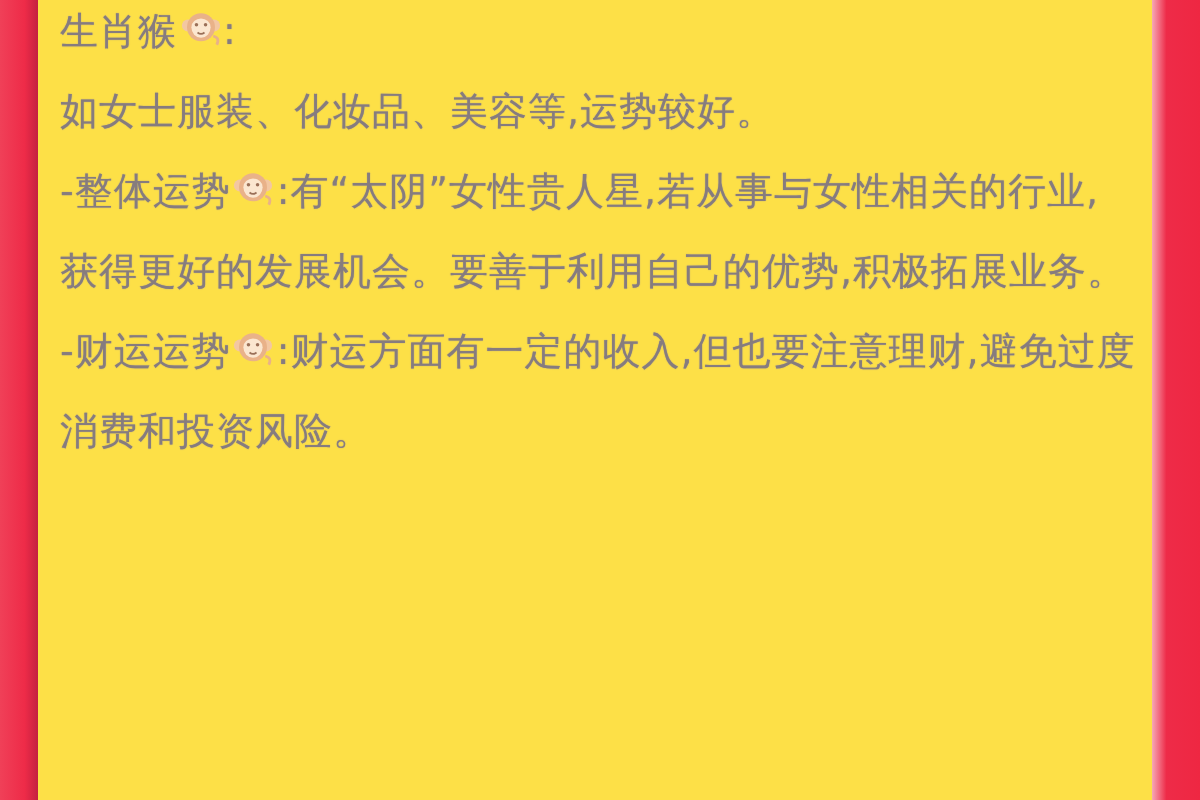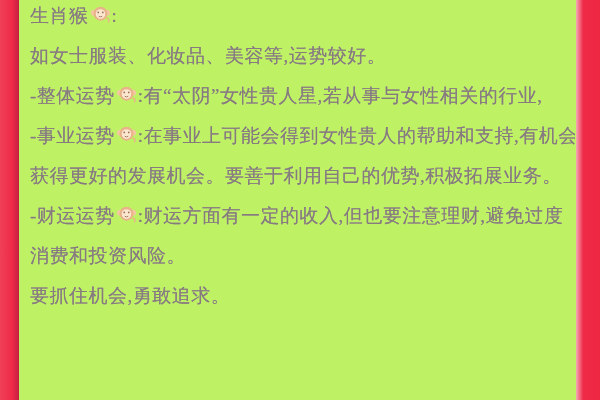--- a/index.html
+++ b/index.html
@@ -8,22 +8,21 @@
     width: 600px;
     height: 400px;
     background: #ffffff;
     overflow: hidden;
     font-family: "DejaVu Sans", "Liberation Sans", sans-serif;
   }
   .stage {
     position: relative;
     width: 600px;
     height: 400px;
-    background: #bef264;
-    font-family: Liberation Serif, serif;
+    background: #fde047;
   }
   .red-bar-left {
     position: absolute;
     left: 0; top: 0;
     width: 19px; height: 400px;
     background: linear-gradient(to right, #f04058 0%, #ee2b48 65%, #c42040 100%);
   }
   .red-bar-right {
     position: absolute;
     right: 0; top: 0;
@@ -86,50 +85,37 @@
               <path d="M6.5 11 a5.5 5 0 0 1 11 0 a5.5 6 0 0 1 -11 0" fill="#fbe7d0"></path>
               <circle cx="9.4" cy="9.6" r="1" fill="#9a7058"></circle>
               <circle cx="14.6" cy="9.6" r="1" fill="#9a7058"></circle>
               <path d="M10 14 q2 1.6 4 0" stroke="#9a7058" stroke-width="1" fill="none"></path>
               <path d="M19 16 q4 1 2 5" stroke="#e9b289" stroke-width="1.6" fill="none"></path>
             </svg></span><span>:有“太阴”女性贵人星,若从事与女性相关的行业,</span>
       </div>
     </div>
 
     <div>
-      <div class="line">
-        <span>-事业运势</span><span class="monkey"><svg viewBox="0 0 24 24">
-              <circle cx="4.5" cy="10" r="3.4" fill="#f3c7a2"></circle>
-              <circle cx="19.5" cy="10" r="3.4" fill="#f3c7a2"></circle>
-              <circle cx="12" cy="11" r="8" fill="#e9b289"></circle>
-              <path d="M6.5 11 a5.5 5 0 0 1 11 0 a5.5 6 0 0 1 -11 0" fill="#fbe7d0"></path>
-              <circle cx="9.4" cy="9.6" r="1" fill="#9a7058"></circle>
-              <circle cx="14.6" cy="9.6" r="1" fill="#9a7058"></circle>
-              <path d="M10 14 q2 1.6 4 0" stroke="#9a7058" stroke-width="1" fill="none"></path>
-              <path d="M19 16 q4 1 2 5" stroke="#e9b289" stroke-width="1.6" fill="none"></path>
-            </svg></span><span>:在事业上可能会得到女性贵人的帮助和支持,有机会</span>
-      </div>
       <div class="line">获得更好的发展机会。要善于利用自己的优势,积极拓展业务。</div>
     </div>
 
     <div>
       <div class="line">
         <span>-财运运势</span><span class="monkey"><svg viewBox="0 0 24 24">
               <circle cx="4.5" cy="10" r="3.4" fill="#f3c7a2"></circle>
               <circle cx="19.5" cy="10" r="3.4" fill="#f3c7a2"></circle>
               <circle cx="12" cy="11" r="8" fill="#e9b289"></circle>
               <path d="M6.5 11 a5.5 5 0 0 1 11 0 a5.5 6 0 0 1 -11 0" fill="#fbe7d0"></path>
               <circle cx="9.4" cy="9.6" r="1" fill="#9a7058"></circle>
               <circle cx="14.6" cy="9.6" r="1" fill="#9a7058"></circle>
               <path d="M10 14 q2 1.6 4 0" stroke="#9a7058" stroke-width="1" fill="none"></path>
               <path d="M19 16 q4 1 2 5" stroke="#e9b289" stroke-width="1.6" fill="none"></path>
             </svg></span><span>:财运方面有一定的收入,但也要注意理财,避免过度</span>
       </div>
       <div class="line">消费和投资风险。</div>
     </div>
 
     <div>
-      <div class="line">要抓住机会,勇敢追求。</div>
     </div>
 
 
   </div>
 </div>
 
 </body></html>

